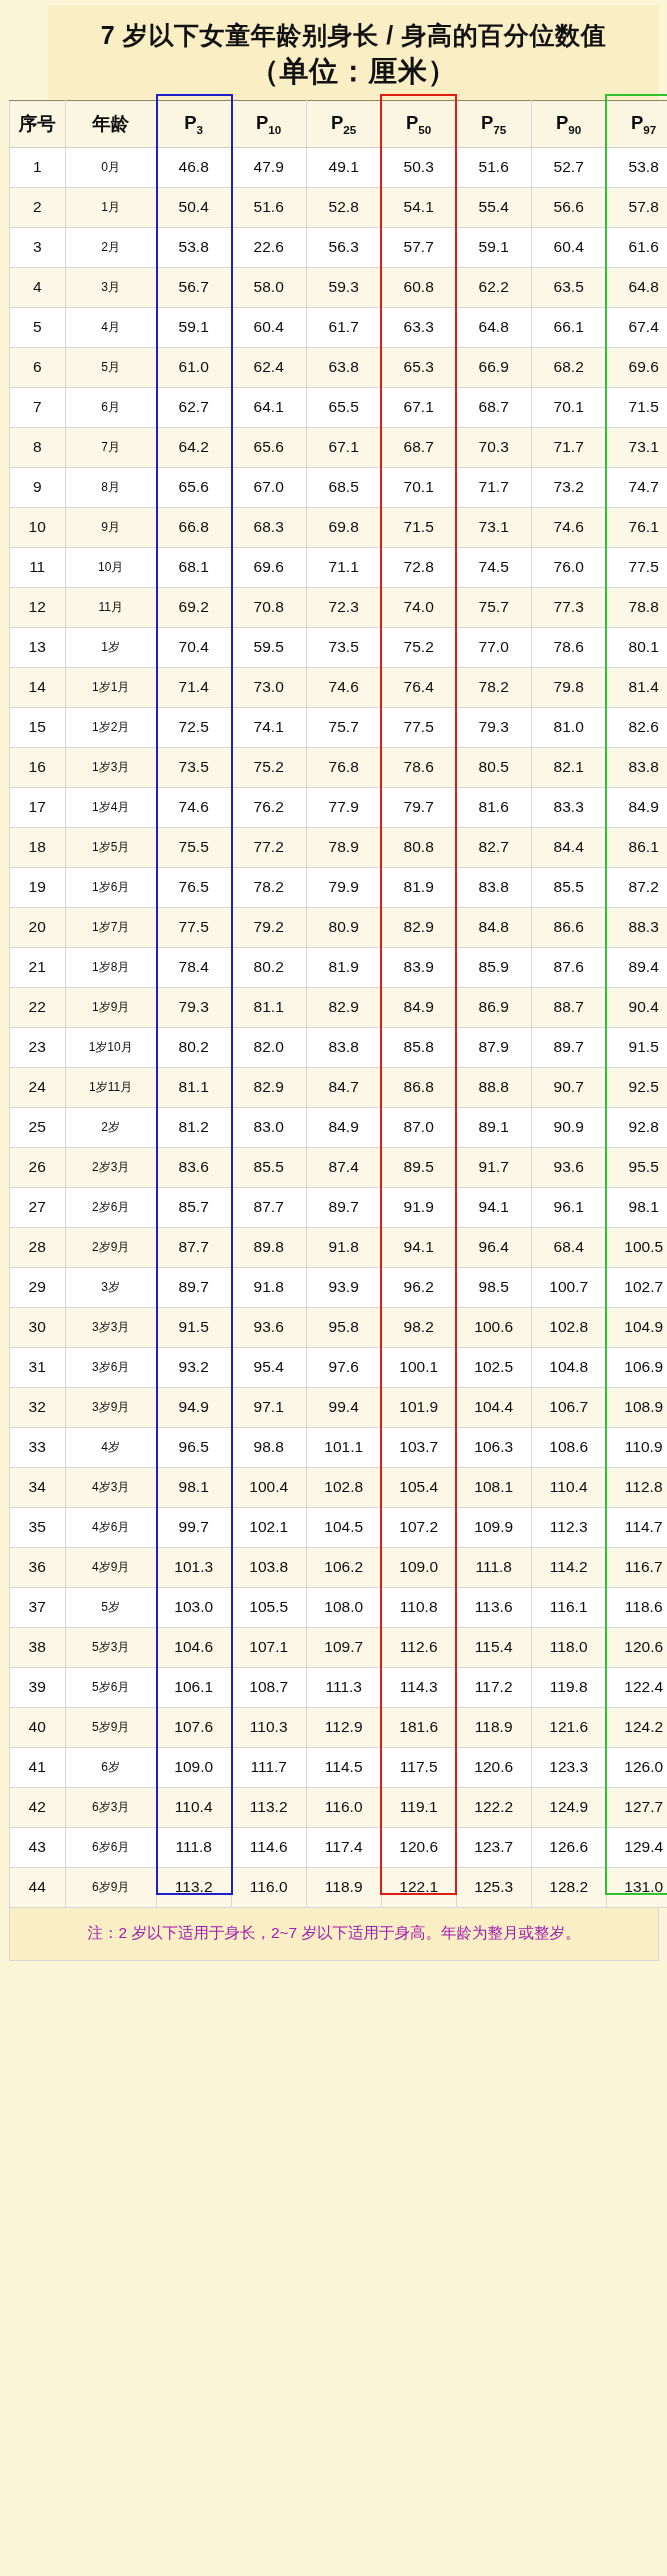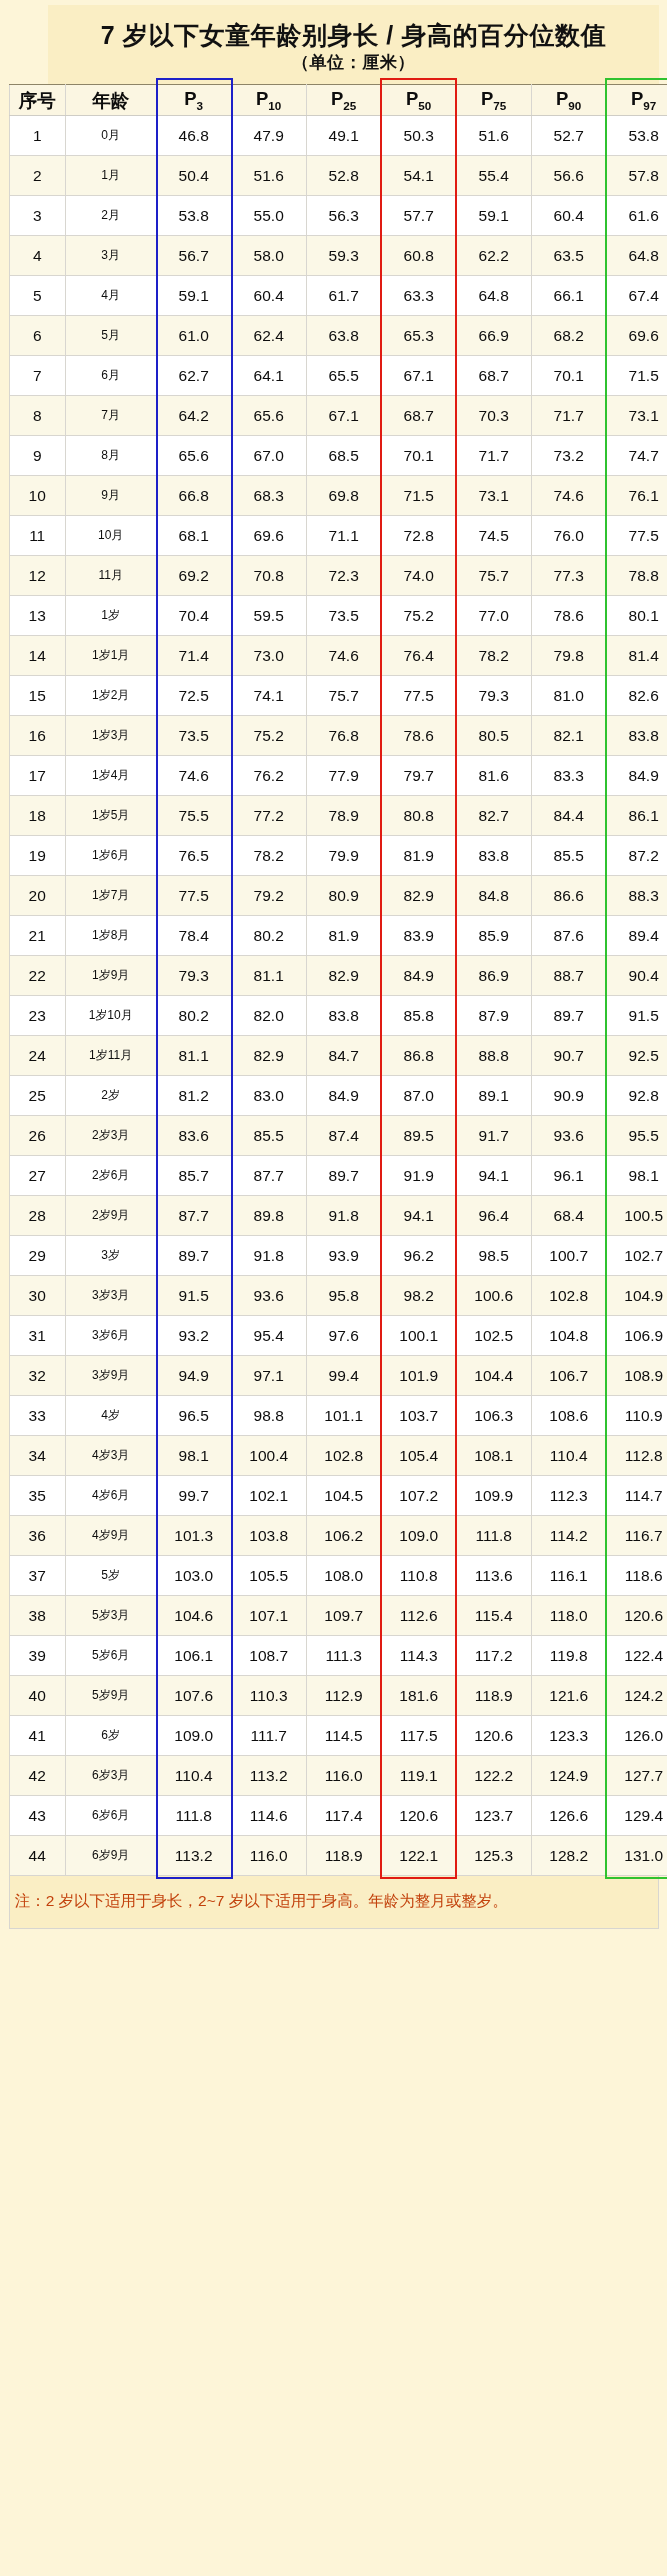--- a/index.html
+++ b/index.html
@@ -29,21 +29,21 @@
   }
   .title-line {
     font-size: 25px;
     font-weight: bold;
     color: #111111;
     letter-spacing: 0.6px;
     line-height: 1.32;
     white-space: nowrap;
   }
   .title-line.sub {
-    font-size: 17px;
+    font-size: 29px;
   }
   
   .table-wrap {
     position: relative;
   }
   table.grid {
     width: 100%;
     border-collapse: collapse;
     table-layout: fixed;
     background: #ffffff;
@@ -58,21 +58,21 @@
     color: #0d0d0d;
     font-size: 15.5px;
     height: 40px;
     padding: 0;
     box-sizing: border-box;
   }
   table.grid thead th {
     background: #fbf6e2;
     font-size: 18.5px;
     font-weight: bold;
-    height: 31px;
+    height: 47px;
     border-top: 1.2px solid #8d8467;
     border-bottom: 0.6px solid #cfcdc6;
   }
   table.grid thead th .sub {
     font-size: 11.7px;
     vertical-align: sub;
     font-weight: bold;
   }
   table.grid tbody tr.odd  td { background: #ffffff; }
   table.grid tbody tr.even td { background: #fbf8e7; }
@@ -86,23 +86,23 @@
     z-index: 5;
   }
   .hl.blue  { border: 2.5px solid #1d20c8; }
   .hl.red   { border: 2.5px solid #e01b12; }
   .hl.green { border: 2.5px solid #2fc22f; }
   
   .note {
     background: #faeec4;
     border: 0.6px solid #d8d6d0;
     border-top: none;
-    text-align: left;
+    text-align: center;
     font-size: 15.5px;
-    color: #c2410c;
+    color: #a21caf;
     padding: 15px 5px 16px 5px;
     box-sizing: border-box;
     white-space: nowrap;
   }
 </style>
 </head>
 <body>
 
 <div id="page">
 
@@ -157,21 +157,21 @@
             <td class="val">52.8</td>
             <td class="val">54.1</td>
             <td class="val">55.4</td>
             <td class="val">56.6</td>
             <td class="val">57.8</td>
           </tr>
           <tr class="odd">
             <td class="idx">3</td>
             <td class="age">2月</td>
             <td class="val">53.8</td>
-            <td class="val">55.0</td>
+            <td class="val">22.6</td>
             <td class="val">56.3</td>
             <td class="val">57.7</td>
             <td class="val">59.1</td>
             <td class="val">60.4</td>
             <td class="val">61.6</td>
           </tr>
           <tr class="even">
             <td class="idx">4</td>
             <td class="age">3月</td>
             <td class="val">56.7</td>

